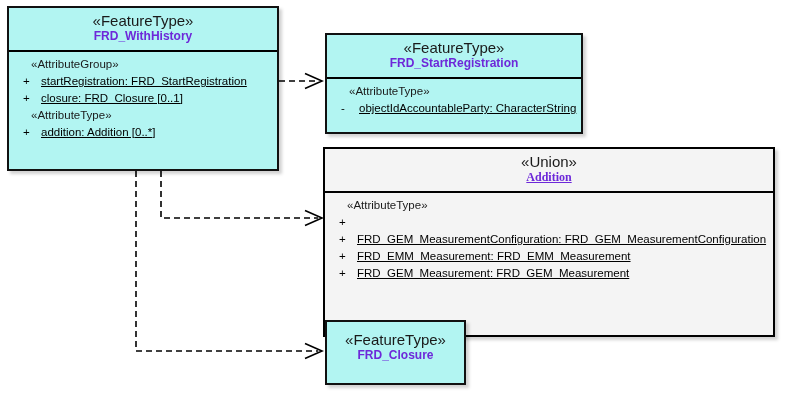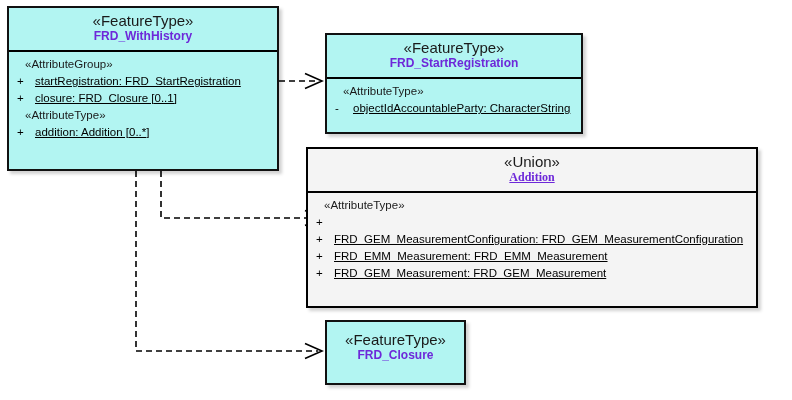--- a/index.html
+++ b/index.html
@@ -55,21 +55,21 @@
     line-height: 16px;
     white-space: nowrap;
   }
   .class-name.underline {
     text-decoration: underline;
     font-family: Liberation Serif, serif;
   }
 
   .box-body {
     box-sizing: border-box;
-    padding: 4px 2px 4px 6px;
+    padding: 4px 2px 4px 12px;
     background: transparent;
   }
   .group-label {
     font-size: 11.5px;
     color: #1a1a1a;
     line-height: 17px;
     padding-left: 10px;
     white-space: nowrap;
   }
   .attr-row {
@@ -154,21 +154,21 @@
     </div>
     <div class="box-body">
       <div class="group-label">«AttributeType»</div>
       <div class="attr-row">
         <span class="attr-vis">-</span>
         <span class="attr-text">objectIdAccountableParty: CharacterString</span>
       </div>
     </div>
   </div>
 
-  <div class="uml-box plain" style="left:306px; top:147px; width:452px; height:161px;">
+  <div class="uml-box plain" style="left:323px; top:147px; width:452px; height:190px;">
     <div class="box-header">
       <div class="stereotype">«Union»</div>
       <div class="class-name underline">Addition</div>
     </div>
     <div class="box-body">
       <div class="group-label">«AttributeType»</div>
       <div class="attr-row">
         <span class="attr-vis">+</span>
       </div>
       <div class="attr-row">

